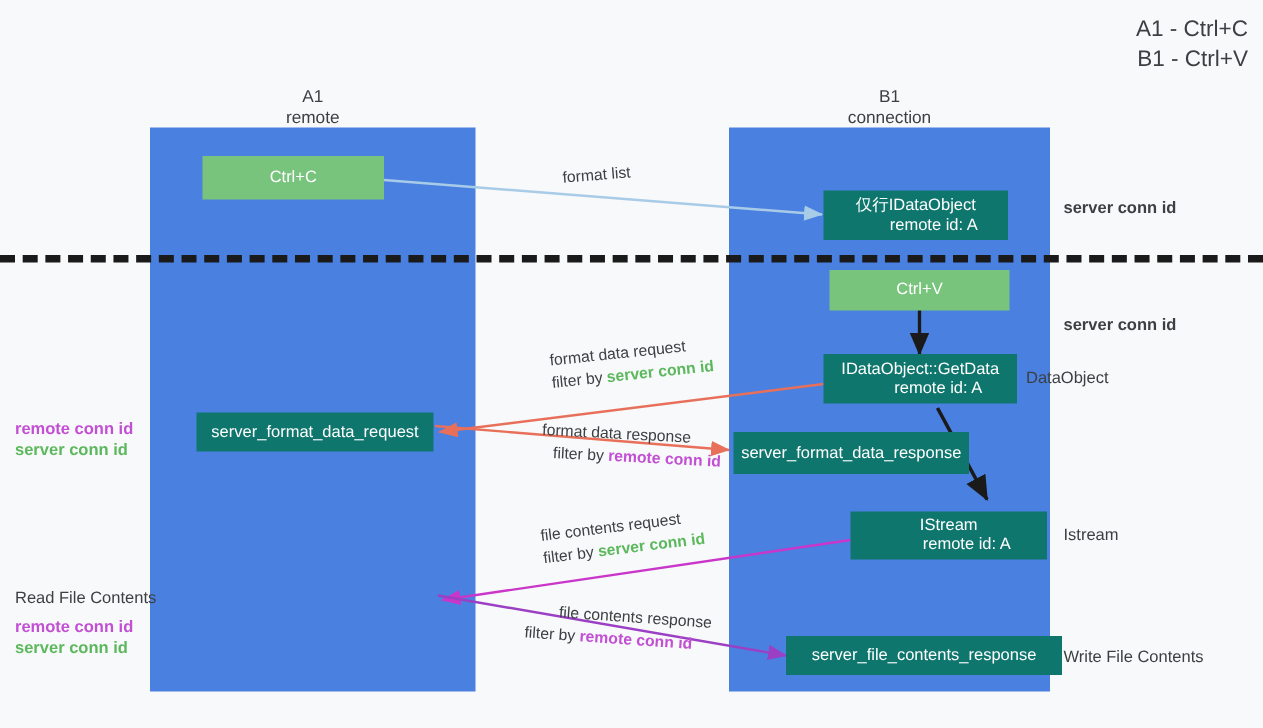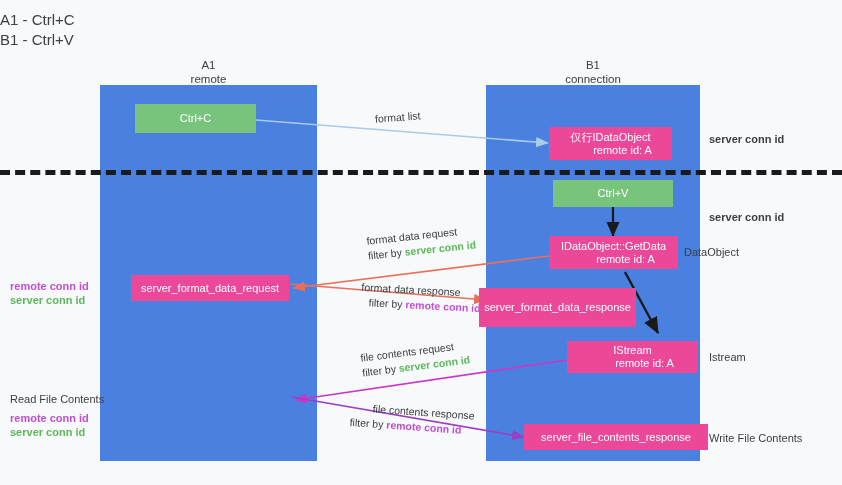--- a/index.html
+++ b/index.html
@@ -22,21 +22,21 @@
     width: 842px; height: 485px;
     overflow: visible;
     pointer-events: none;
   }
 
   
   .title {
     position: absolute;
     left: 0; top: 10px;
     width: 832px;
-    text-align: left;
+    text-align: right;
     font-size: 15px;
     line-height: 20px;
     color: #3c4043;
   }
 
   
   .lane-head {
     position: absolute;
     text-align: center;
     font-size: 11.5px;
@@ -68,21 +68,21 @@
     align-items: center;
     justify-content: center;
     color: #ffffff;
     font-size: 11px;
     line-height: 13px;
     text-align: center;
     z-index: 6;
     padding: 2px 4px;
   }
   .node.green  { background: #78c47d; text-align: right; }
-  .node.orange { background: #ec4899; }
+  .node.orange { background: #0f766e; }
   .node .l2 { display: block; margin-left: 24px; }
 
   
   .edge-label {
     position: absolute;
     font-size: 10.5px;
     line-height: 15px;
     color: #3c4043;
     white-space: nowrap;
     z-index: 4;
@@ -177,21 +177,21 @@
 
   <div class="node orange" style="left:549px; top:236px; width:129px; height:33px;">
     <span>IDataObject::GetData</span>
     <span class="l2">remote id: A</span>
   </div>
 
   <div class="node orange" style="left:131px; top:275px; width:158px; height:26px;">
     <span>server_format_data_request</span>
   </div>
 
-  <div class="node orange" style="left:479px; top:288px; width:157px; height:39px;">
+  <div class="node orange" style="left:489px; top:288px; width:157px; height:28px;">
     <span>server_format_data_response</span>
   </div>
 
   <div class="node orange" style="left:567px; top:341px; width:131px; height:32px;">
     <span>IStream</span>
     <span class="l2">remote id: A</span>
   </div>
 
 
   <div class="node orange" style="left:524px; top:424px; width:184px; height:26px;">

